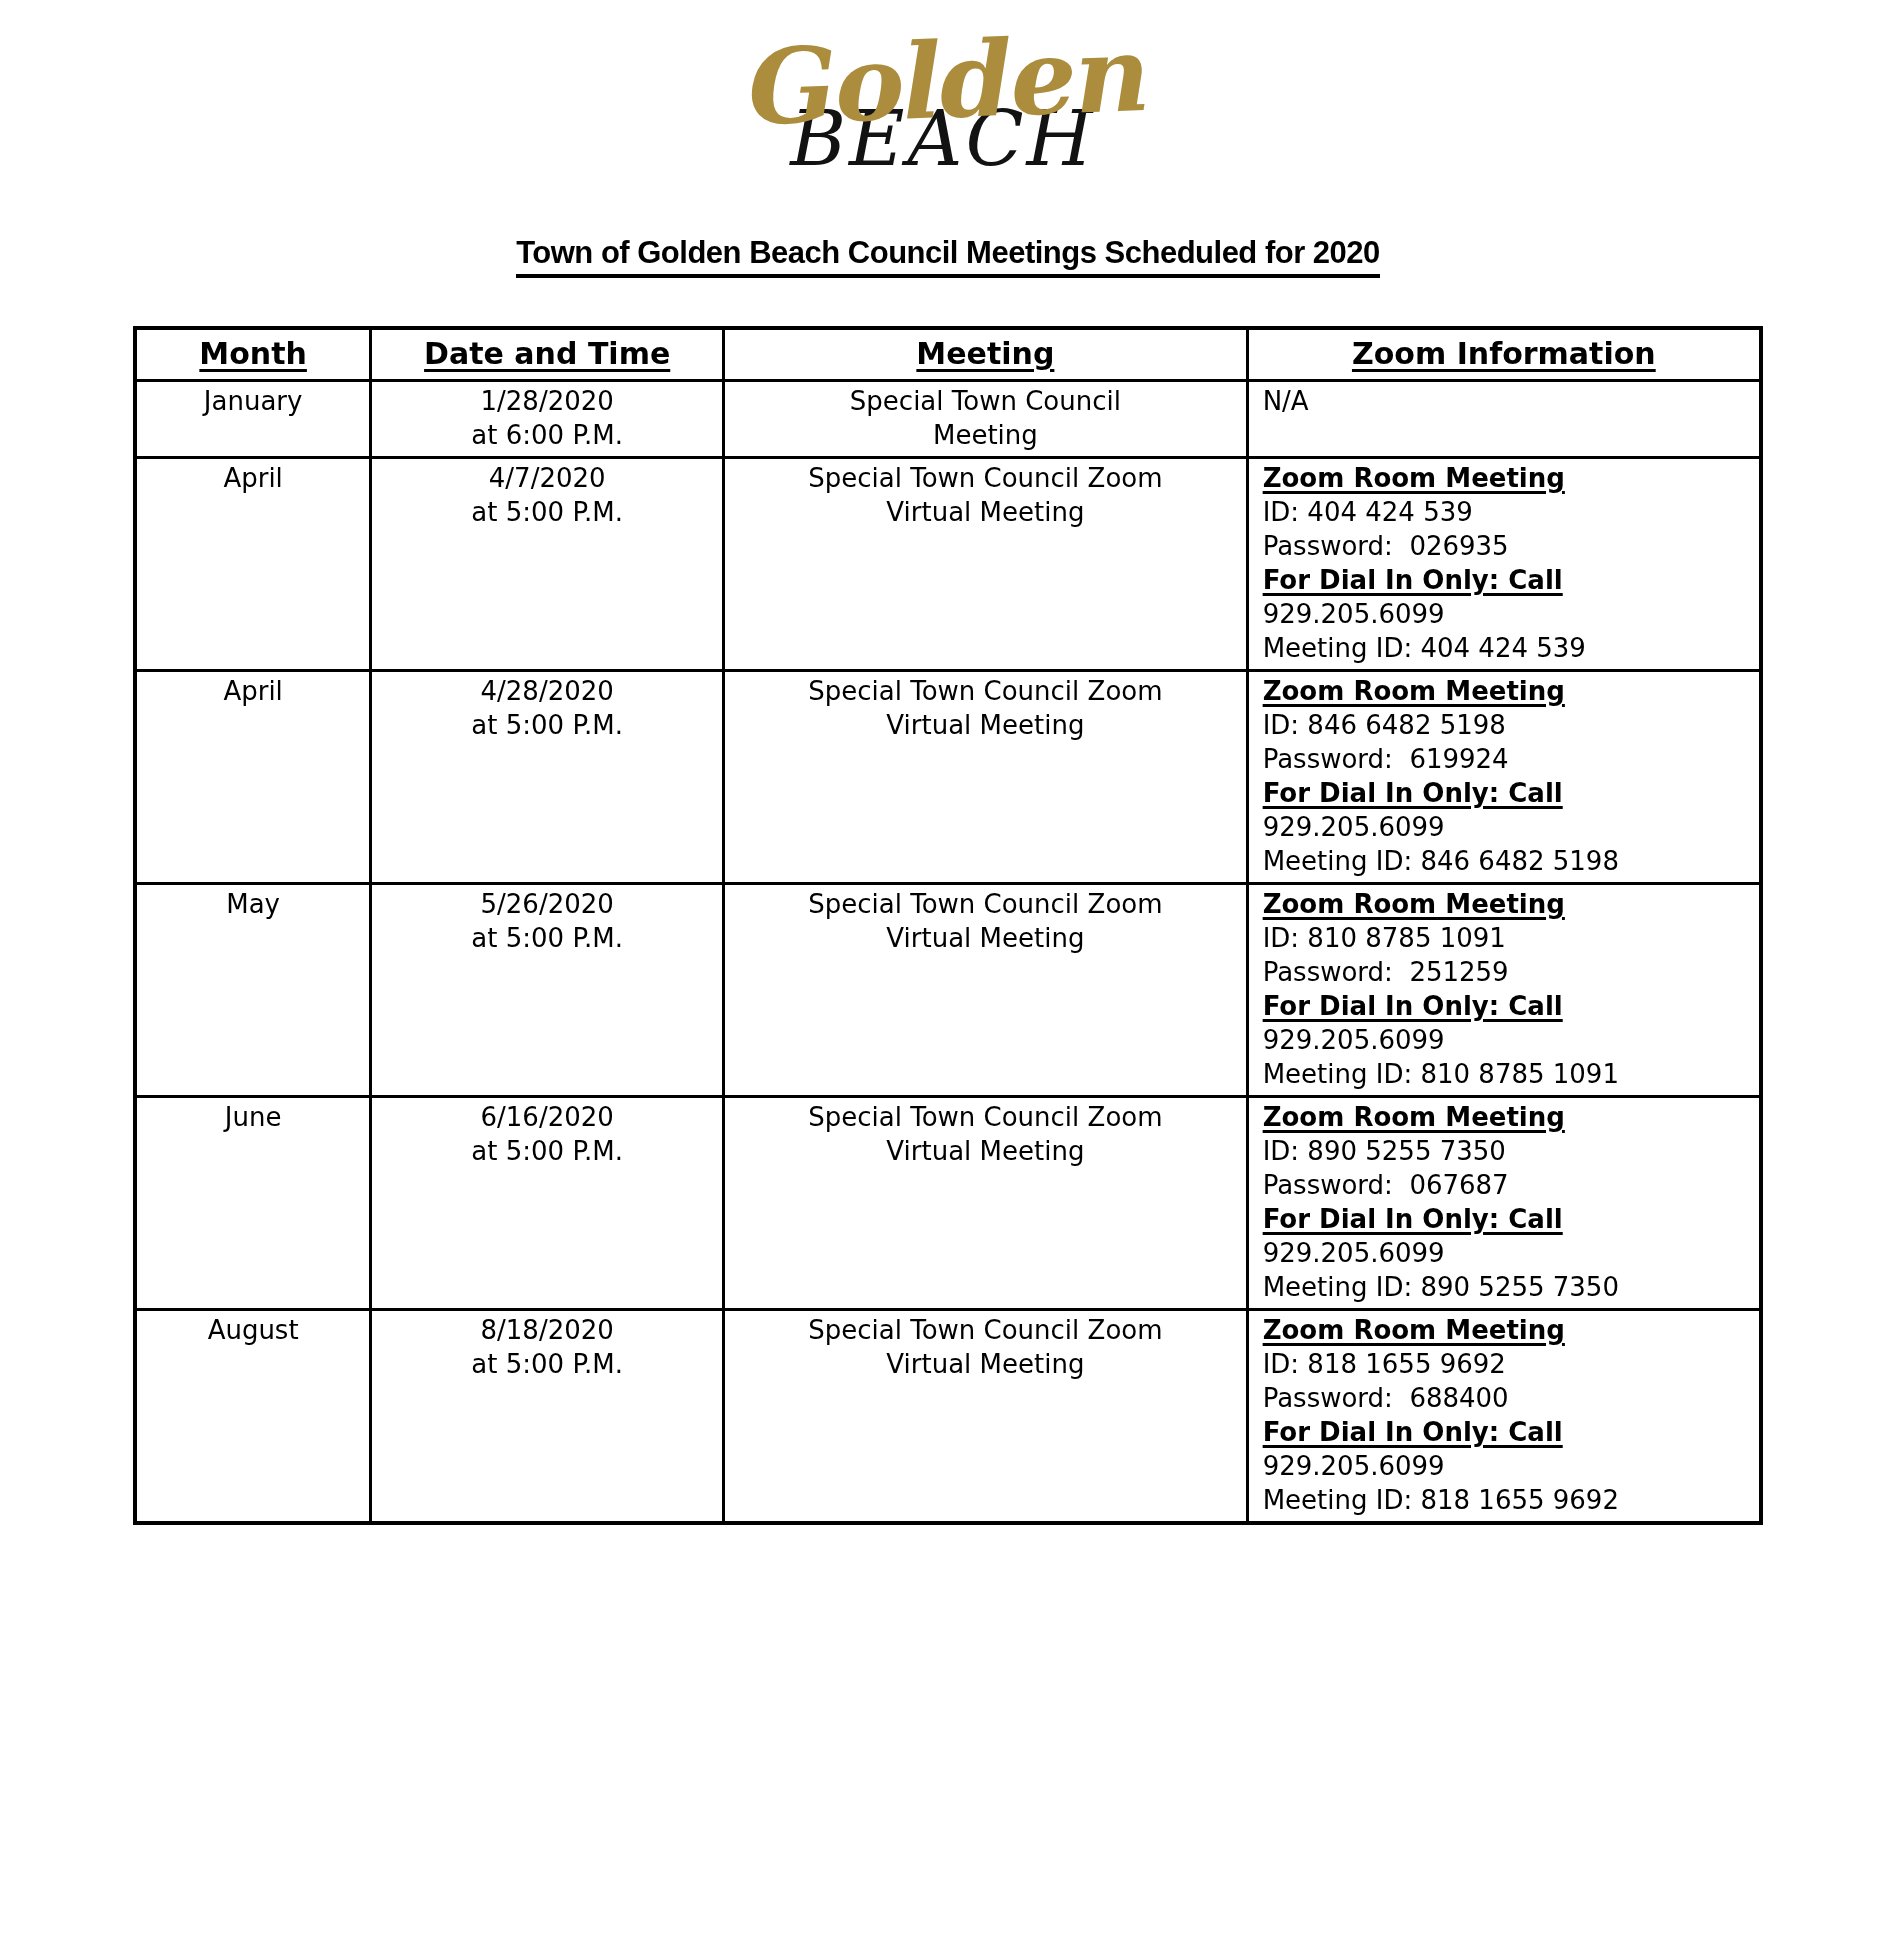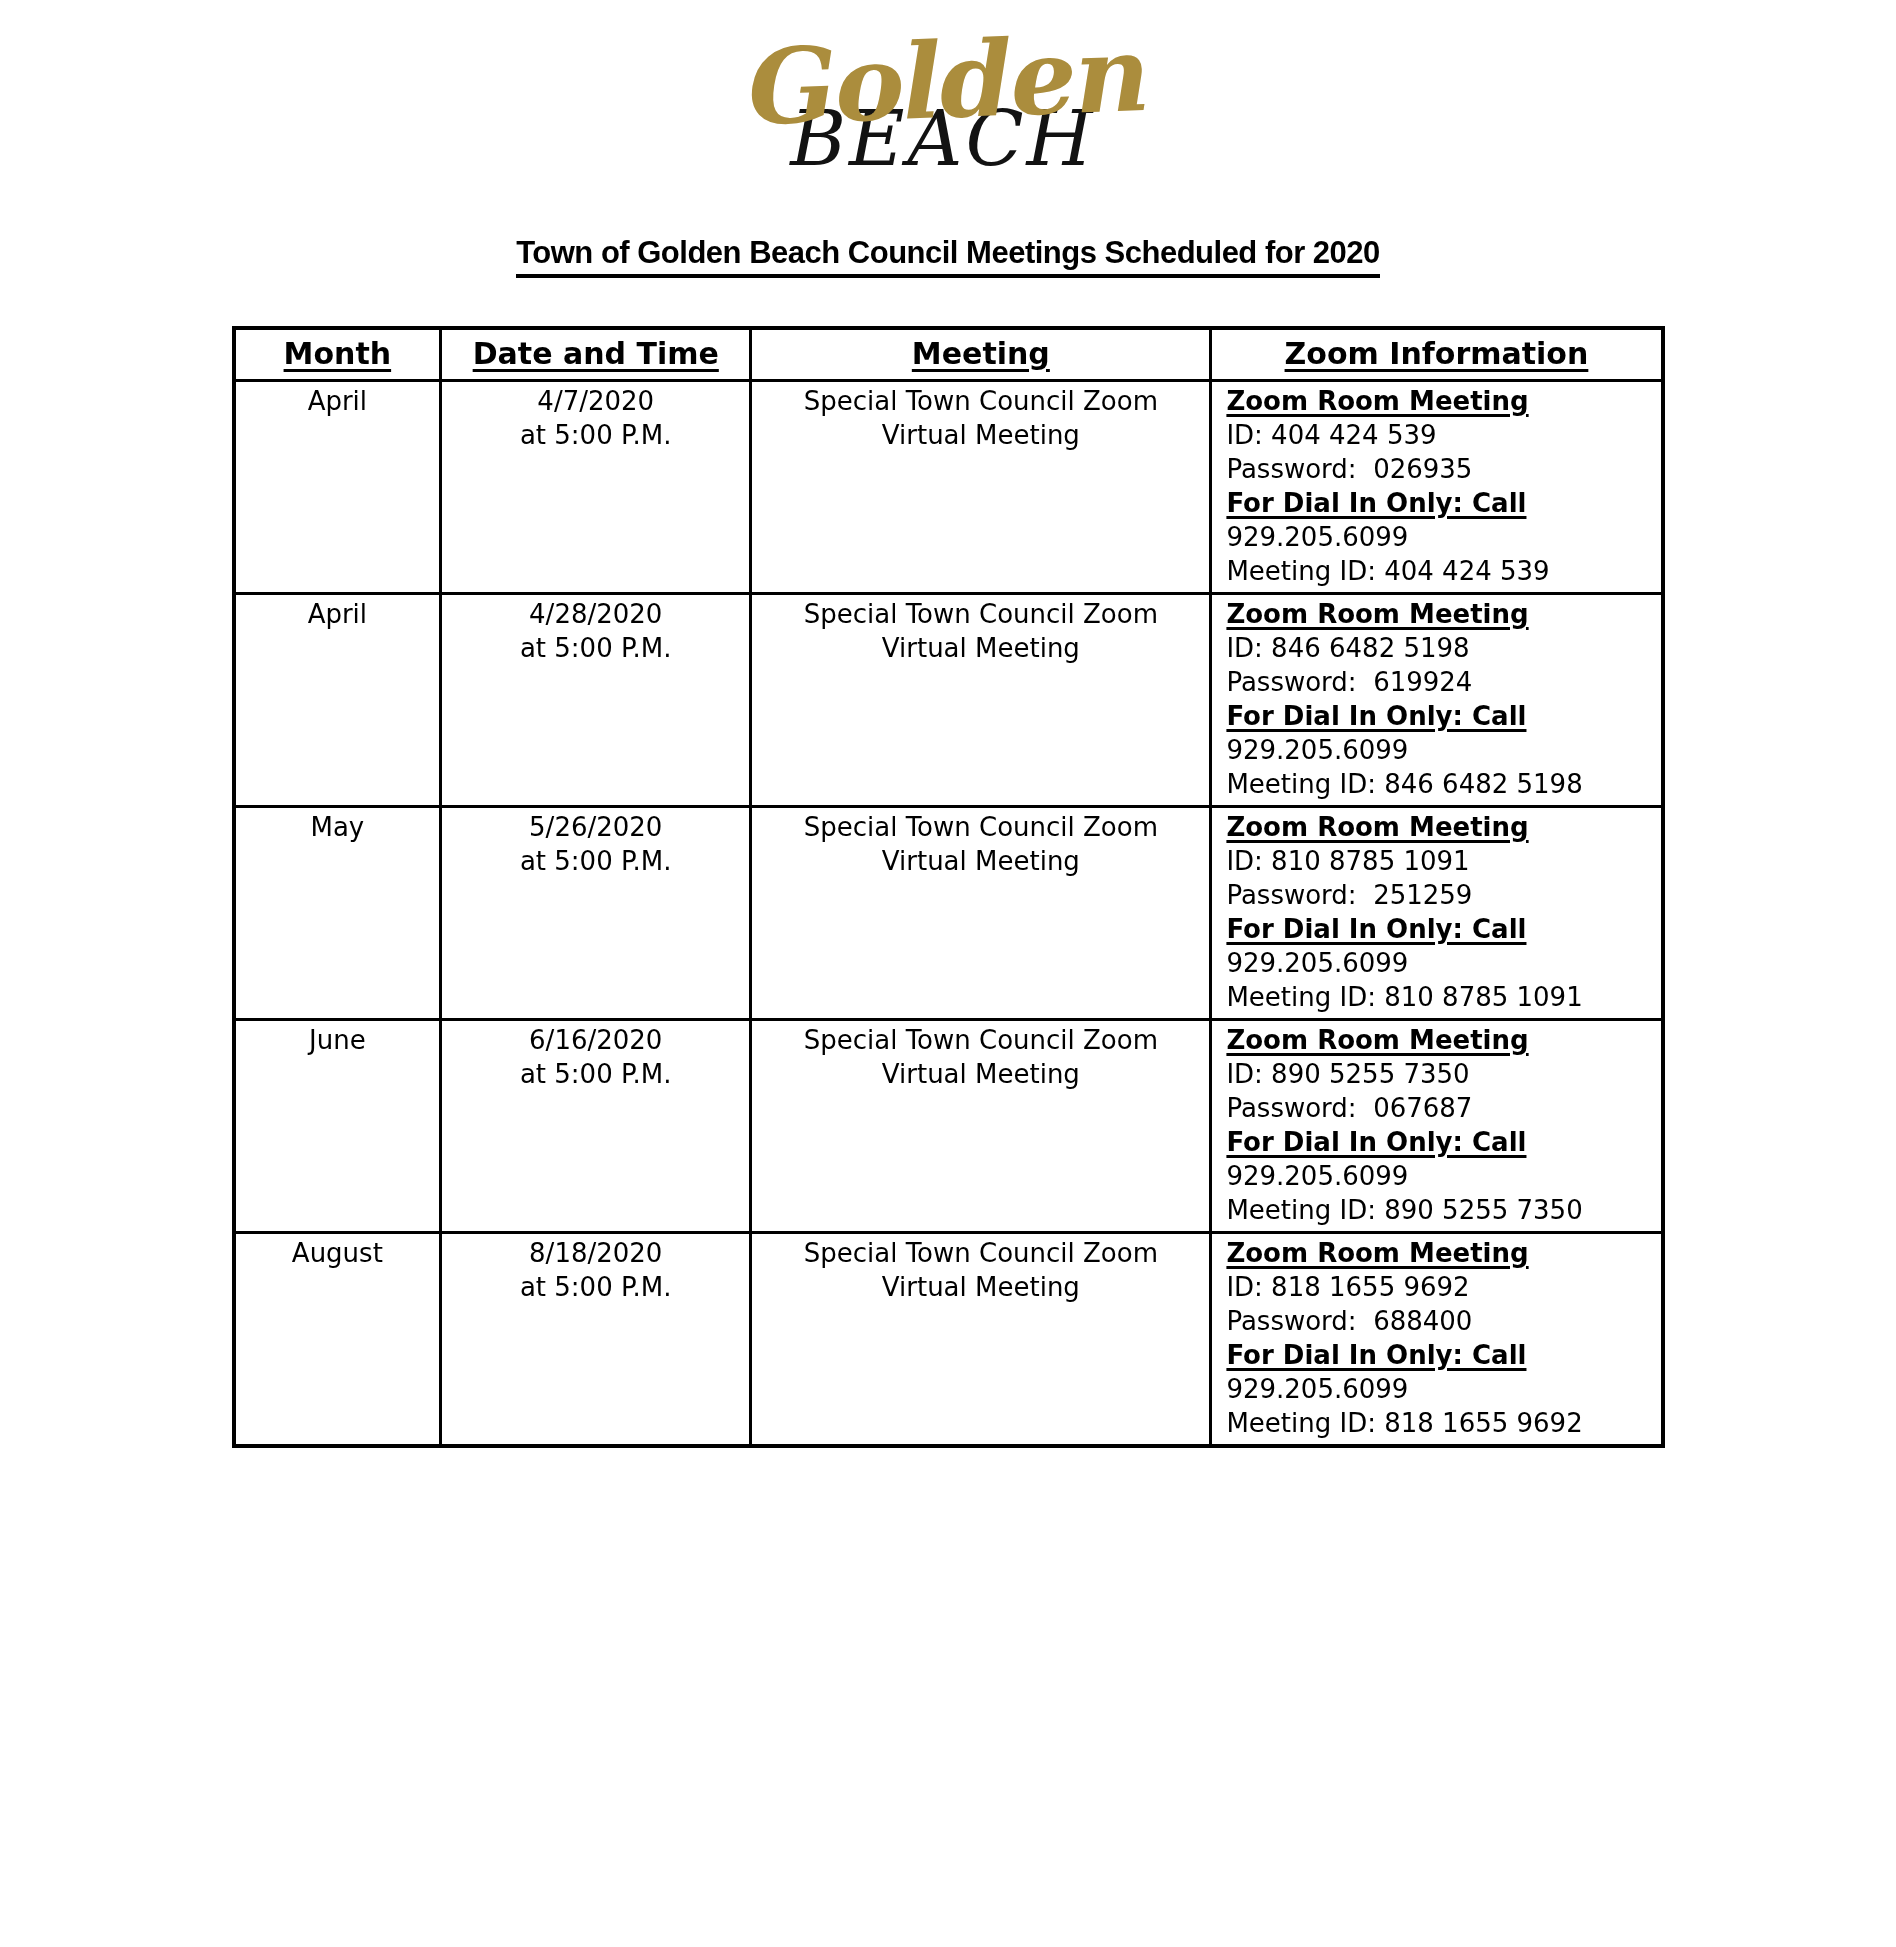--- a/index.html
+++ b/index.html
@@ -48,21 +48,21 @@
     display: inline-block;
     font-family: "Liberation Sans", sans-serif;
     font-weight: bold;
     font-size: 31px;
     letter-spacing: -0.5px;
     border-bottom: 4px solid #000;
     padding-bottom: 3px;
   }
   
   table.meetings {
-    width: 1433px;
+    width: 1630px;
     margin: 48px auto 0 auto;
     border-collapse: collapse;
     border: 4px solid #000;
     table-layout: fixed;
   }
   th, td {
     border: 3px solid #000;
     vertical-align: top;
     padding: 2px 4px 4px 4px;
   }
@@ -122,20 +122,34 @@
   <thead>
     <tr id="header-row">
         <th><span class="hdr-underline">Month</span></th>
         <th><span class="hdr-underline">Date and Time</span></th>
         <th><span class="hdr-underline">Meeting</span></th>
         <th><span class="hdr-underline">Zoom Information</span></th>
       </tr>
   </thead>
   <tbody id="table-body">
       <tr>
+        <td class="month-cell">January</td>
+        <td class="date-cell">
+          <div class="cline">1/28/2020</div>
+          <div class="cline">at 6:00 P.M.</div>
+        </td>
+        <td class="meeting-cell">
+          <div class="cline">Special Town Council</div>
+          <div class="cline">Meeting</div>
+        </td>
+        <td class="zoom-cell">
+          <div class="zline">N/A</div>
+        </td>
+      </tr>
+      <tr>
         <td class="month-cell">April</td>
         <td class="date-cell">
           <div class="cline">4/7/2020</div>
           <div class="cline">at 5:00 P.M.</div>
         </td>
         <td class="meeting-cell">
           <div class="cline">Special Town Council Zoom</div>
           <div class="cline">Virtual Meeting</div>
         </td>
         <td class="zoom-cell">

